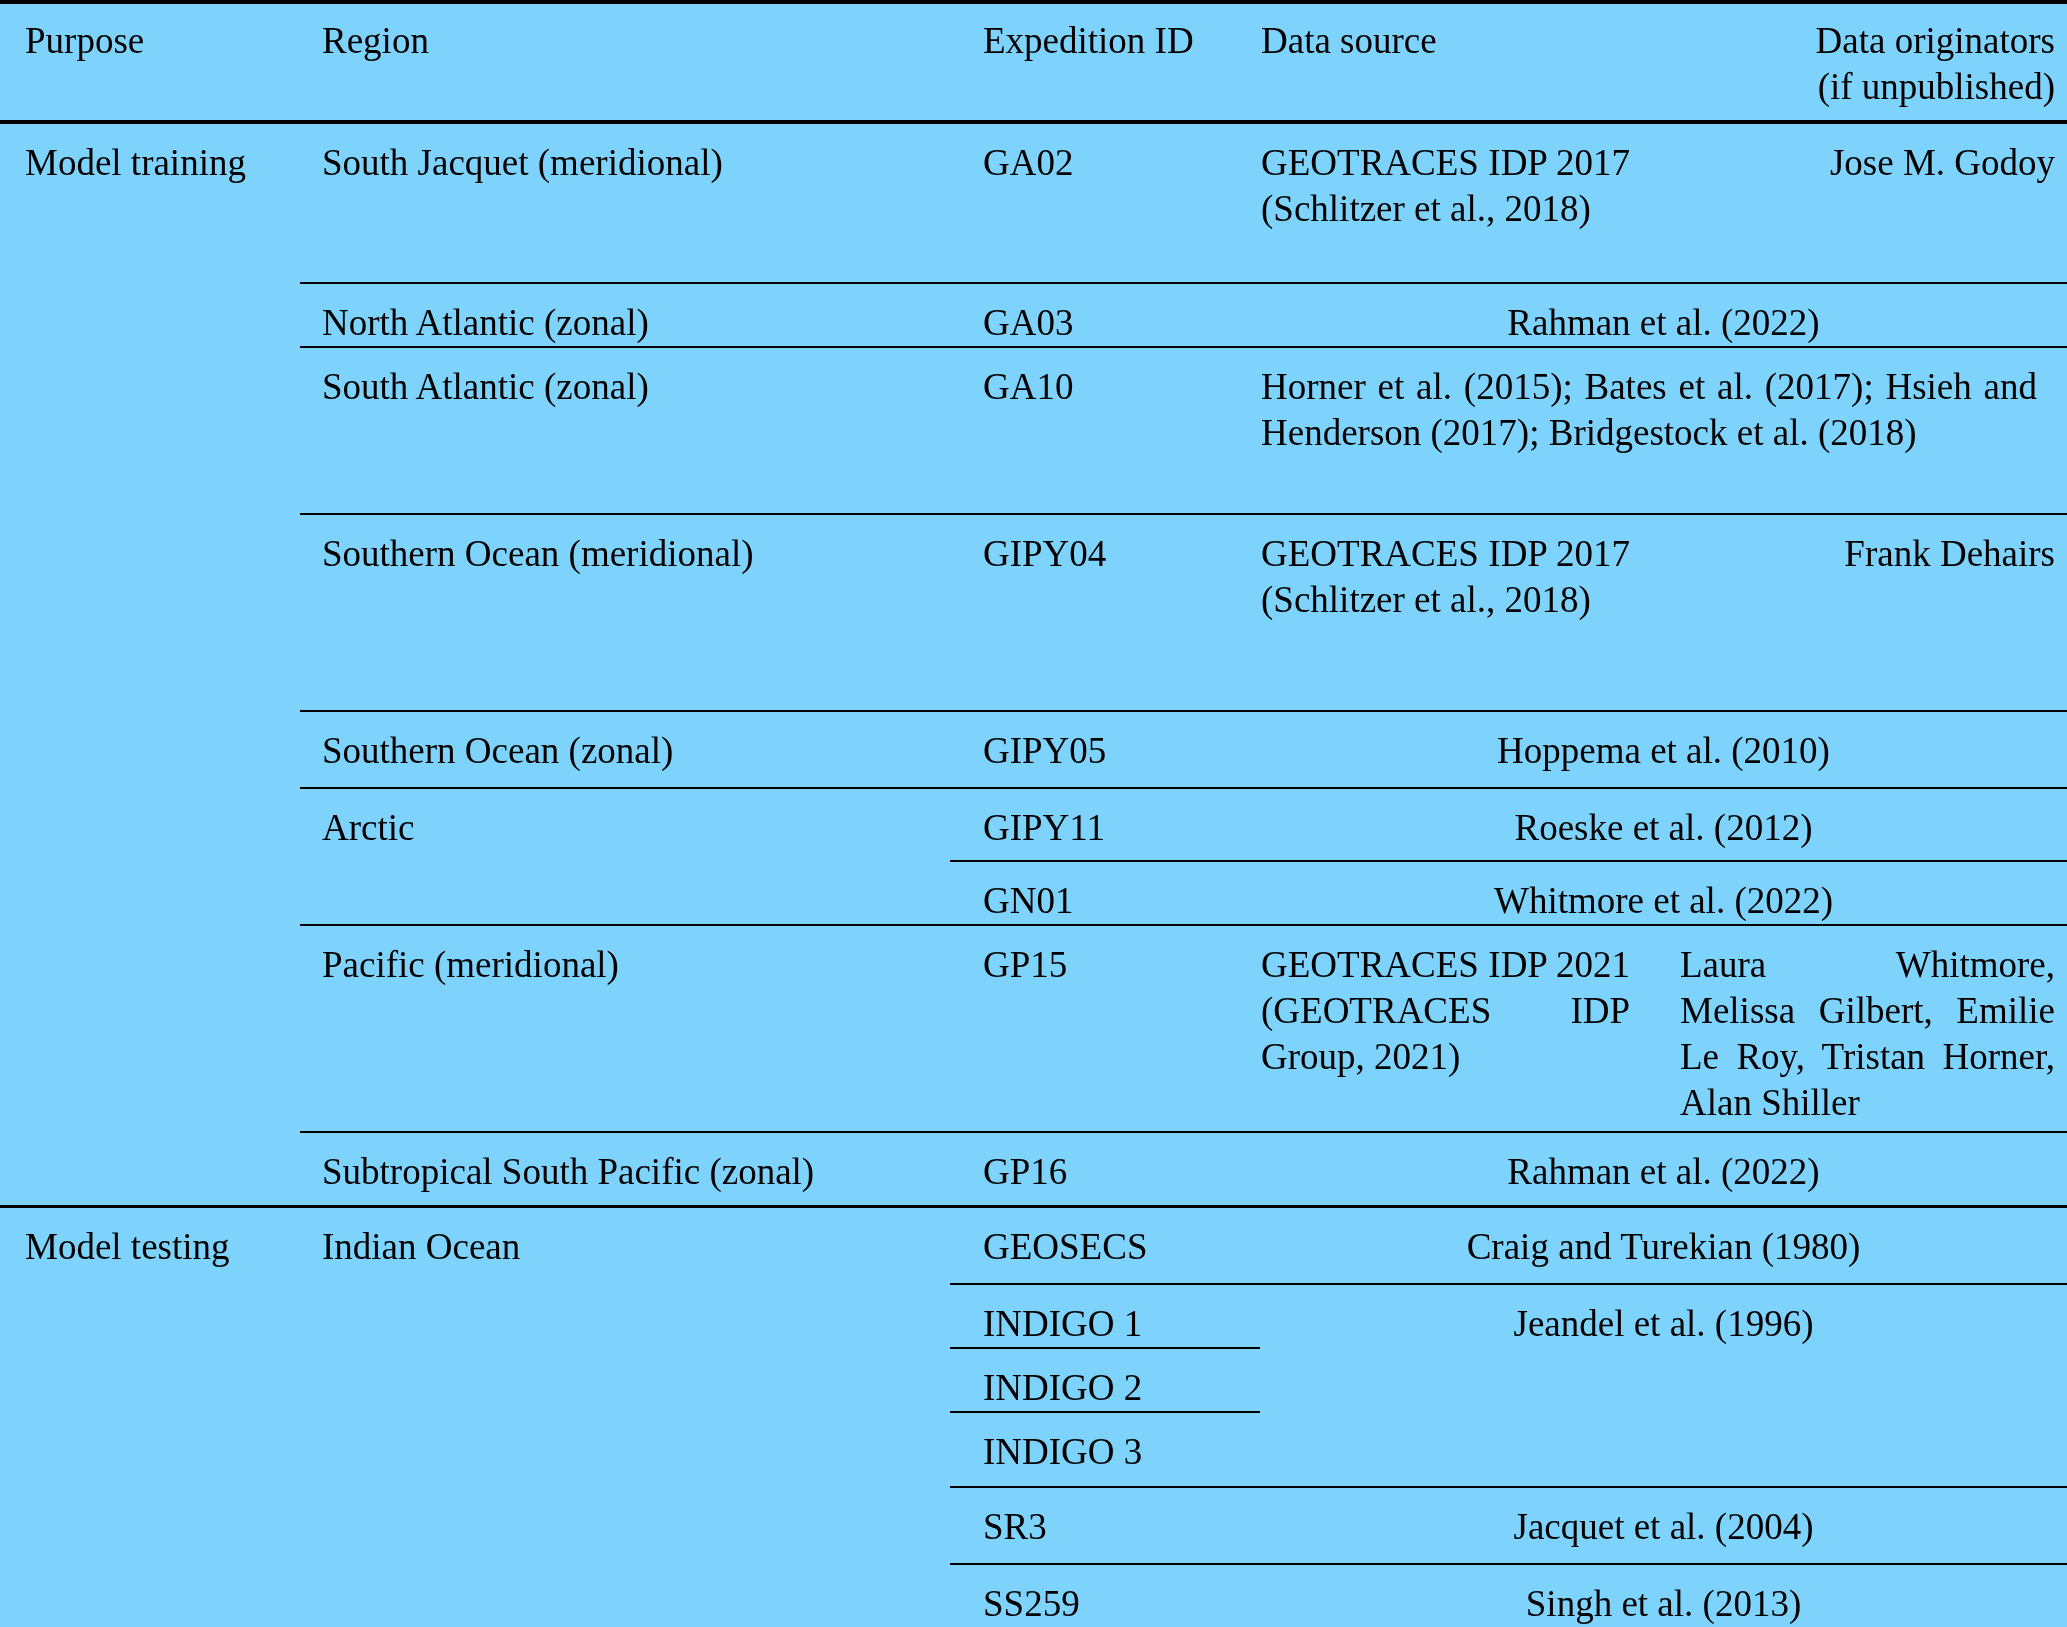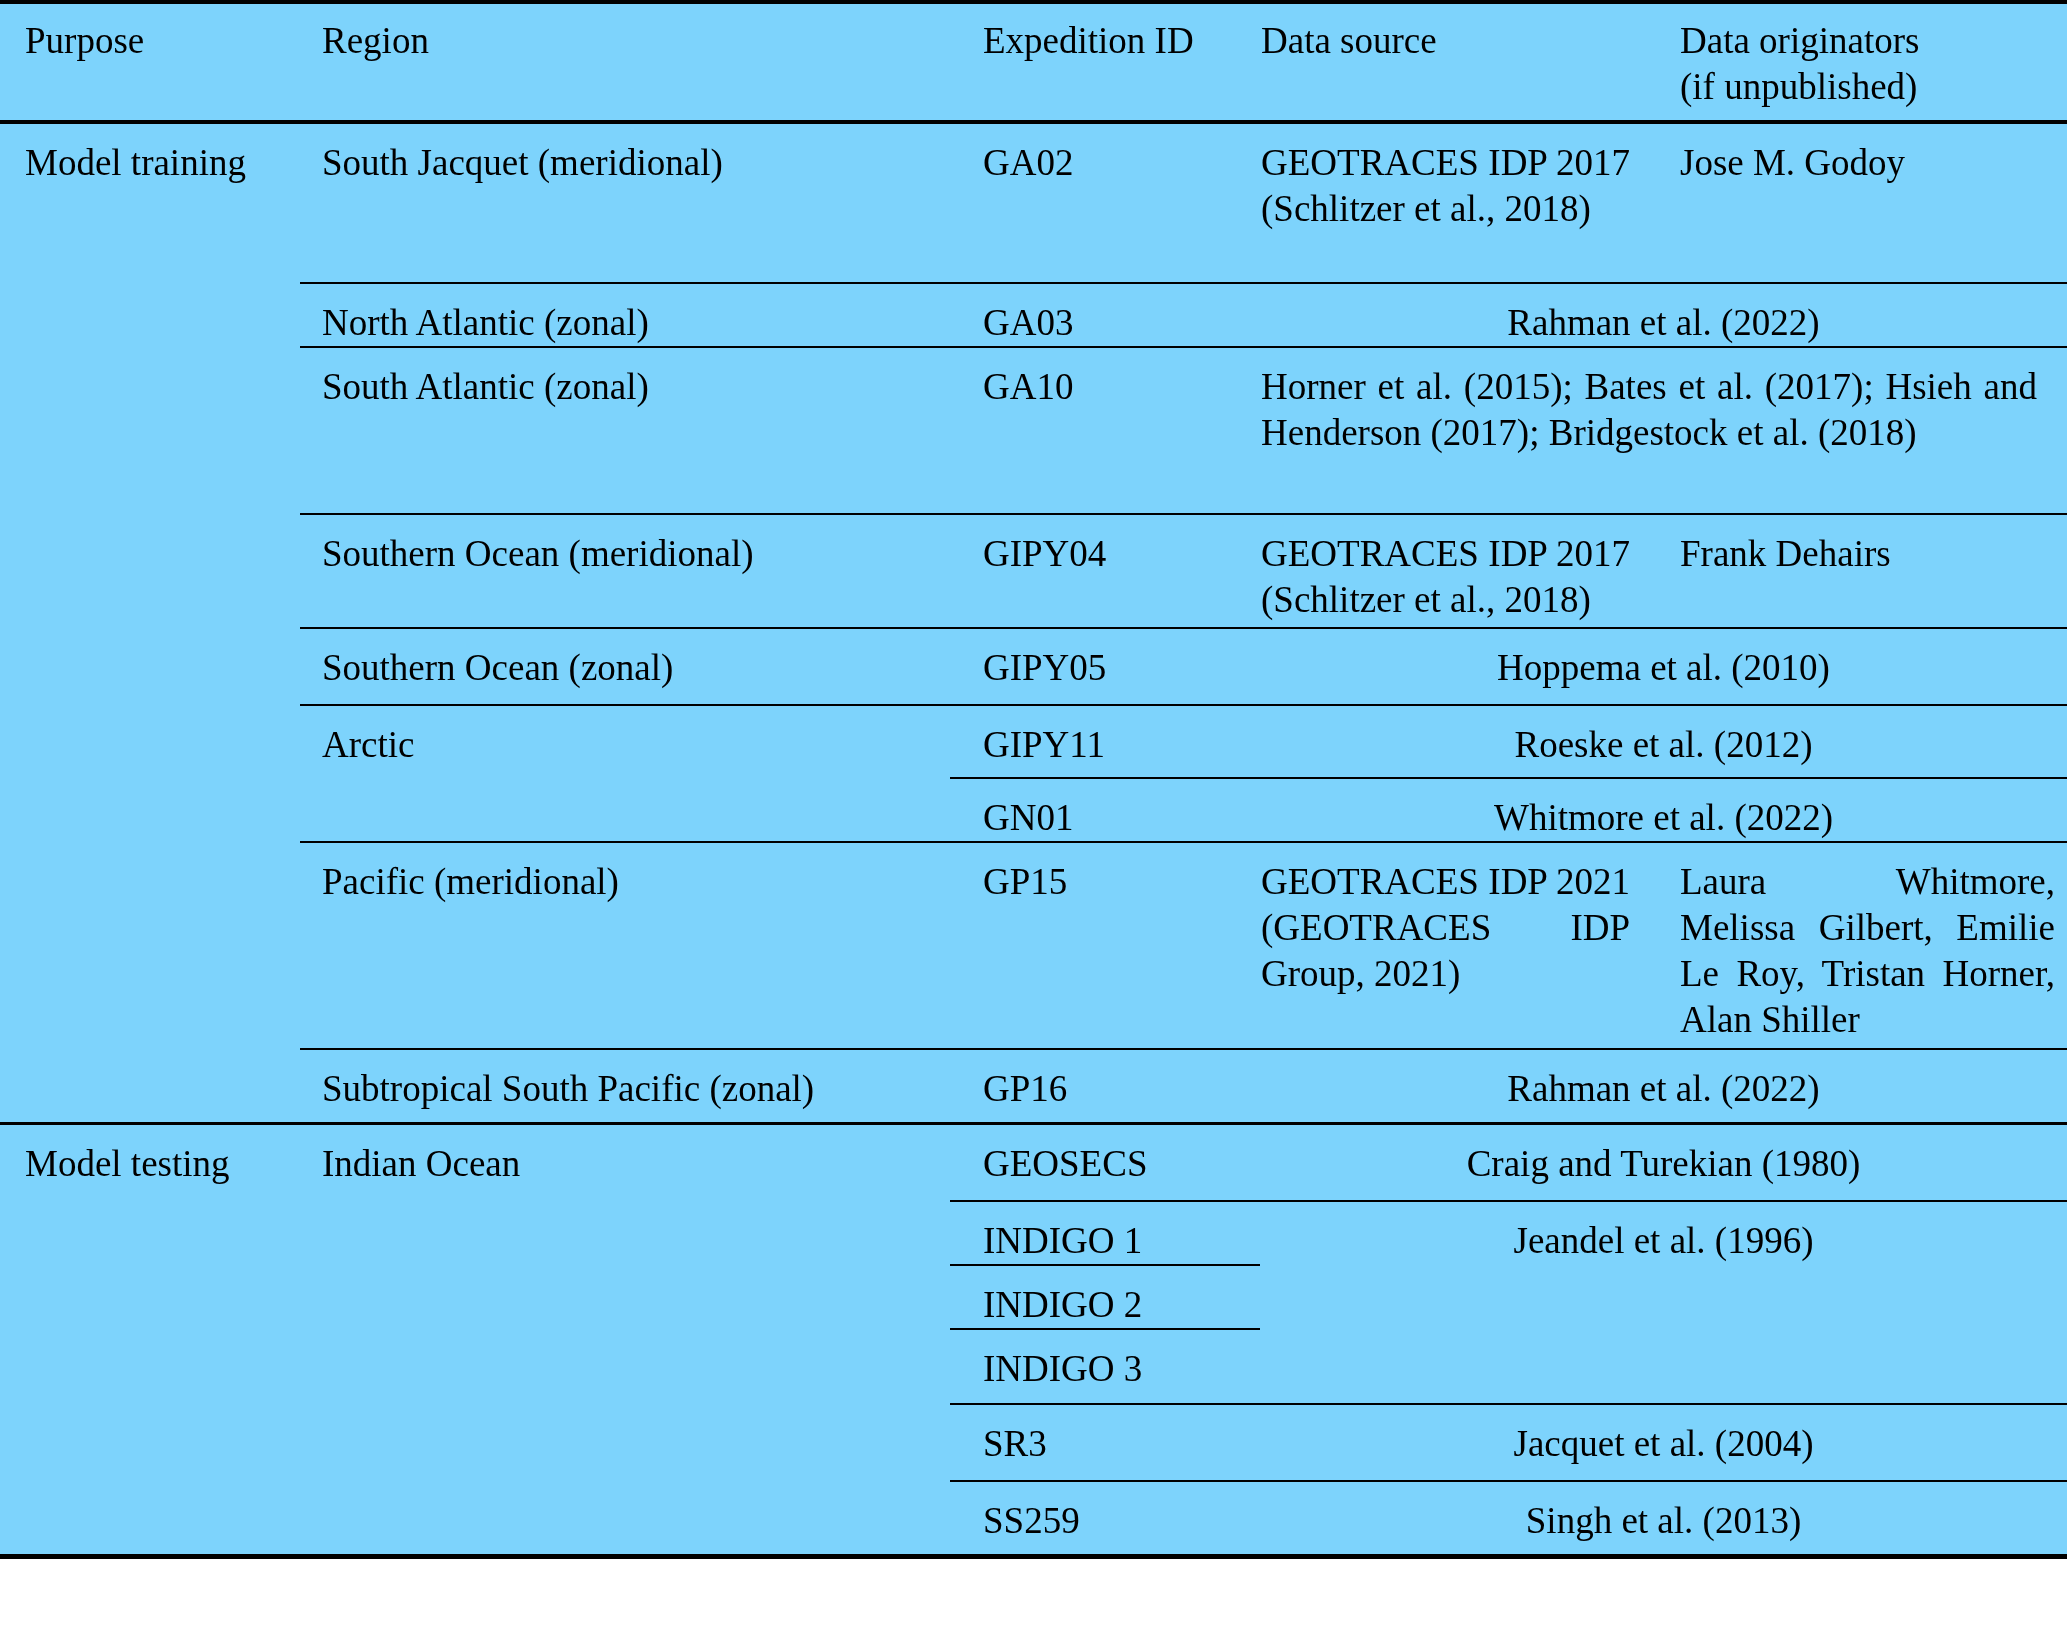--- a/index.html
+++ b/index.html
@@ -22,30 +22,30 @@
     text-align: left;
     padding: 16px 0 0 0;
     overflow: hidden;
   }
   thead th { padding-top: 14px; border-bottom: 4px solid #000000; }
   
   .p1 { padding-left: 25px; }
   .p2 { padding-left: 22px; padding-right: 10px; }
   .p3 { padding-left: 33px; padding-right: 10px; }
   .p4 { padding-left: 1px;  padding-right: 30px; }
-  .p5 { padding-left: 20px; padding-right: 12px; }
+  .p5 { padding-left: 20px; padding-right: 12px; text-align: right; }
   .span2 { padding-left: 1px; padding-right: 30px; }
   .center { text-align: center; padding-left: 0; padding-right: 0; }
   .justify { text-align: justify; }
   
   .bb  { border-bottom: 2px solid #000000; }
   .bb3 { border-bottom: 3px solid #000000; }
   
   .h120 { height: 120px; } .h161 { height: 161px; } .h70 { height: 62px; }
-  .h167 { height: 167px; border-radius: 23px; } .h155 { height: 114px; } .h77 { height: 77px; }
+  .h167 { height: 167px; border-radius: 23px; } .h155 { height: 197px; } .h77 { height: 77px; }
   .h73  { height: 73px; }  .h207 { height: 207px; } .h74 { height: 74px; }
   .h78  { height: 78px; font-family: Liberation Serif, serif; }  .h75  { height: 75px; }
 </style>
 </head>
 <body>
 
 <table class="paper-table">
   <colgroup>
     <col style="width:300px">
     <col style="width:650px">

